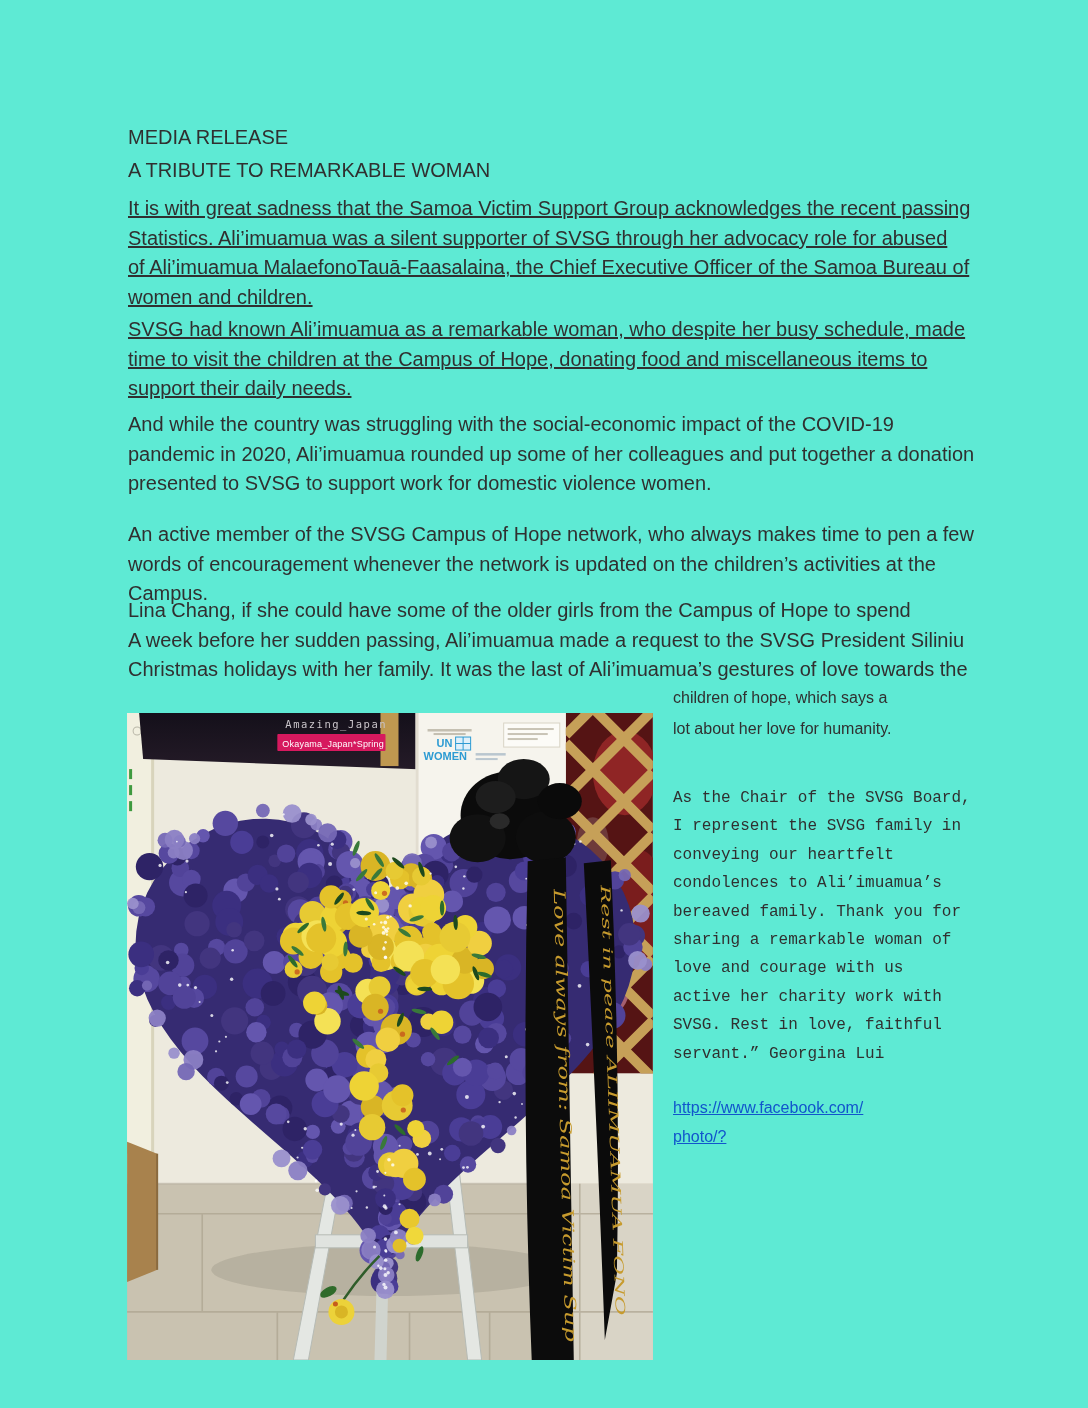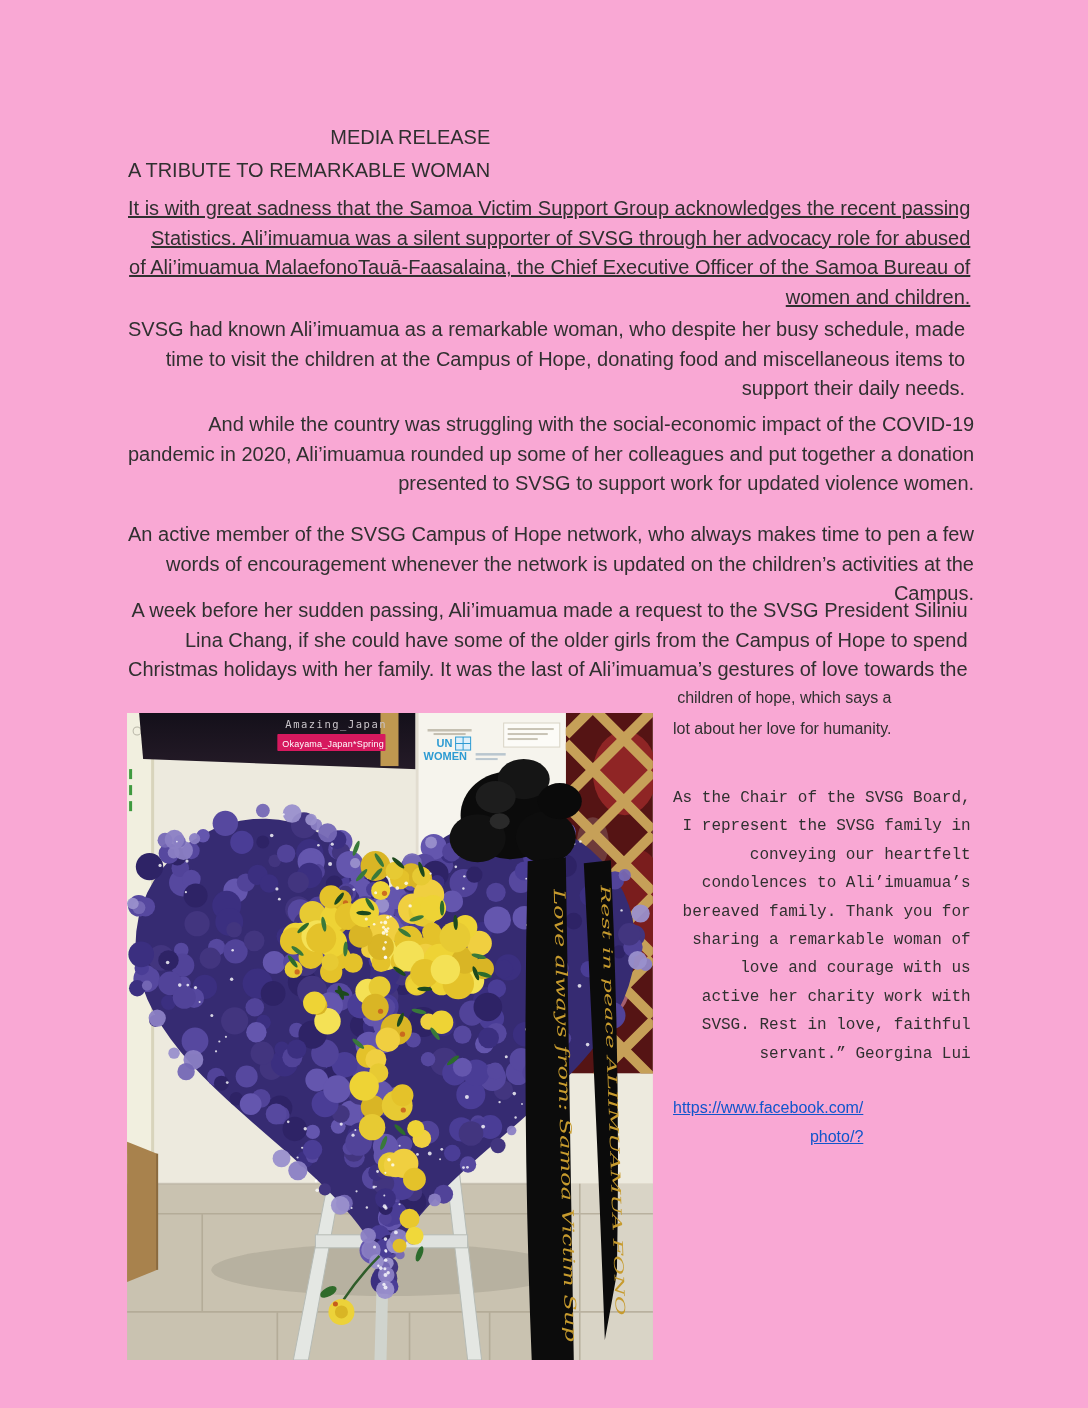--- a/index.html
+++ b/index.html
@@ -1,20 +1,19 @@
 <!DOCTYPE html>
 <html><head>
 <meta charset="utf-8">
 <style>
   html,body { margin:0; padding:0; background:#ffffff; }
   .page {
-    position:relative; width:1088px; height:1408px; background:#f9a8d4;
+    position:relative; width:1088px; height:1408px; background:#5eead4;
     font-family:"Liberation Sans","DejaVu Sans",sans-serif; color:#303030;
     overflow:hidden;
-    text-align:right;
   }
   .title-block { position:absolute; left:128px; top:121px; font-size:20px; line-height:33px; }
   .para { position:absolute; left:128px; font-size:20px; line-height:29.5px; }
   .para div, .title-block div, .wrapcol div { white-space:nowrap; }
   .wrapcol { position:absolute; left:673px; font-size:16px; }
   #wrap-cont { top:682px; line-height:31px; }
   #quote-block { top:784px; line-height:28.4px;font-family:Liberation Mono, monospace; }
   #link-block { top:1094px; line-height:28.5px; }
   #link-block a { color:#1155cc; text-decoration:underline; display:block; white-space:nowrap; }
   .photo-wrap { position:absolute; left:127px; top:713px; width:526px; height:785px; }
@@ -34,38 +33,38 @@
       <div>MEDIA RELEASE</div>
       <div>A TRIBUTE TO REMARKABLE WOMAN</div>
     </div>
 
   <div class="para" style="top:194px;text-decoration:underline;">
       <div>It is with great sadness that the Samoa Victim Support Group acknowledges the recent passing</div>
       <div>Statistics. Ali’imuamua was a silent supporter of SVSG through her advocacy role for abused</div>
       <div>of Ali’imuamua MalaefonoTauā-Faasalaina, the Chief Executive Officer of the Samoa Bureau of</div>
       <div>women and children.</div>
     </div>
-  <div class="para" style="top:315px;">
+  <div class="para" style="top:315px;text-decoration:underline;">
       <div>SVSG had known Ali’imuamua as a remarkable woman, who despite her busy schedule, made</div>
       <div>time to visit the children at the Campus of Hope, donating food and miscellaneous items to</div>
       <div>support their daily needs.</div>
     </div>
   <div class="para" style="top:410px;">
       <div>And while the country was struggling with the social-economic impact of the COVID-19</div>
       <div>pandemic in 2020, Ali’imuamua rounded up some of her colleagues and put together a donation</div>
-      <div>presented to SVSG to support work for updated violence women.</div>
+      <div>presented to SVSG to support work for domestic violence women.</div>
     </div>
   <div class="para" style="top:520px;">
       <div>An active member of the SVSG Campus of Hope network, who always makes time to pen a few</div>
       <div>words of encouragement whenever the network is updated on the children’s activities at the</div>
       <div>Campus.</div>
     </div>
   <div class="para" style="top:596px;">
+      <div>Lina Chang, if she could have some of the older girls from the Campus of Hope to spend</div>
       <div>A week before her sudden passing, Ali’imuamua made a request to the SVSG President Siliniu</div>
-      <div>Lina Chang, if she could have some of the older girls from the Campus of Hope to spend</div>
       <div>Christmas holidays with her family. It was the last of Ali’imuamua’s gestures of love towards the</div>
     </div>
 
   <div class="wrapcol" id="wrap-cont">
       <div>children of hope, which says a</div>
       <div>lot about her love for humanity.</div>
     </div>
   <div class="wrapcol" id="quote-block">
       <div>As the Chair of the SVSG Board,</div>
       <div>I represent the SVSG family in</div>

